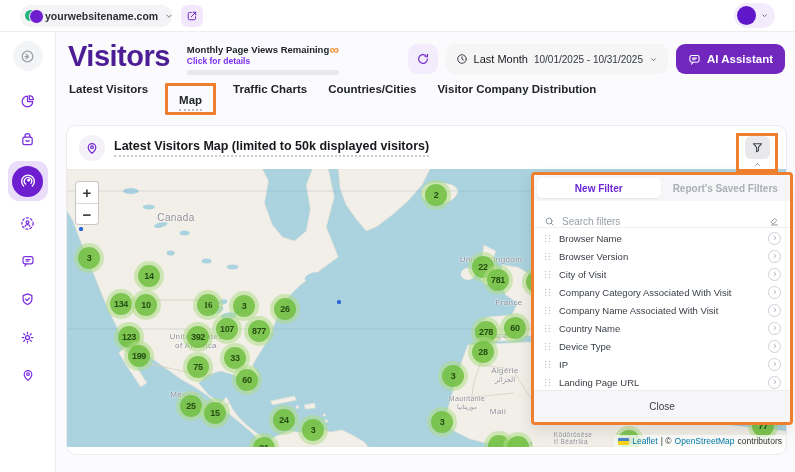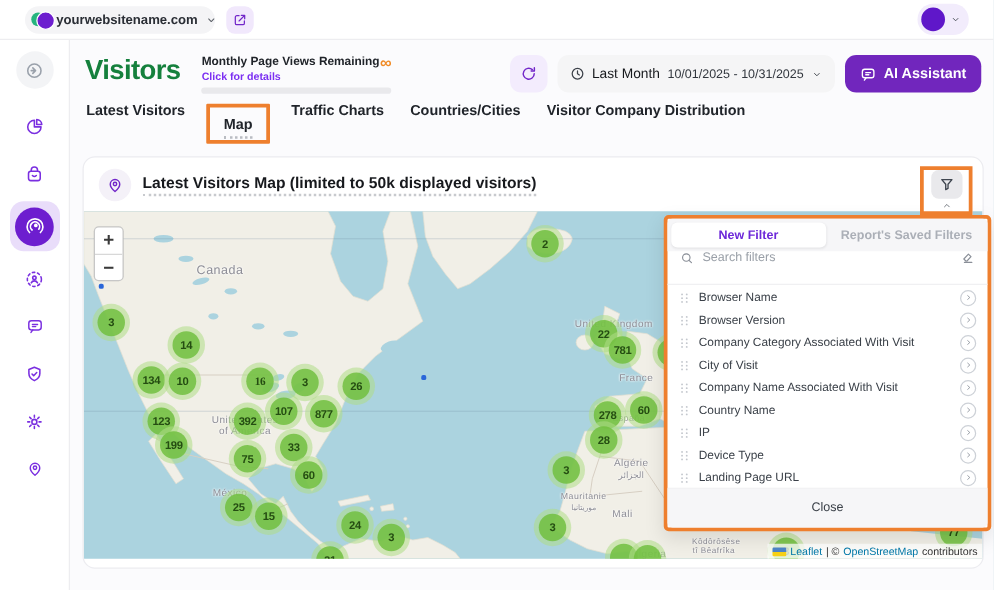--- a/index.html
+++ b/index.html
@@ -23,21 +23,21 @@
   
   .sidebar{position:absolute;top:32px;left:0;width:56px;bottom:0;background:#fff;border-right:1px solid #ededf0;display:flex;flex-direction:column;align-items:center;padding-top:9px;gap:6px;z-index:30}
   .side-btn{width:34px;height:32px;border-radius:11px;display:flex;align-items:center;justify-content:center;color:#7a2fe0;cursor:pointer}
   .side-btn.muted{width:30px;height:30px;border-radius:50%;background:#f3f4f6;color:#9aa1ab;margin-bottom:8px}
   .side-btn.active{width:40px;height:40px;background:#e9ddfa}
   .side-btn.active .core{width:31px;height:31px;border-radius:50%;background:#6d1ecf;color:#fff;display:flex;align-items:center;justify-content:center}
 
   
   .main{position:absolute;left:56px;top:32px;right:0;bottom:0;background:#fbfbfd}
   .page-head{position:absolute;top:9px;left:12px;right:10px;display:flex;align-items:flex-start}
-  .page-title{font-size:22px;font-weight:800;color:#15803d;letter-spacing:-.5px;line-height:30px}
+  .page-title{font-size:29px;font-weight:800;color:#4c1d95;letter-spacing:-.5px;line-height:30px}
   .quota{margin-left:17px;margin-top:3px;width:152px}
   .quota-top{display:flex;justify-content:space-between;align-items:flex-start}
   .quota-title{font-size:9.5px;font-weight:700;color:#20242a;line-height:11px}
   .quota-link{font-size:8.5px;color:#7b2ff2;font-weight:600;margin-top:1px;cursor:pointer}
   .infinity{color:#f08a24;font-size:13px;font-weight:700;line-height:11px}
   .quota-bar{margin-top:4px;height:5px;border-radius:3px;background:#e9e9ec}
   .head-right{margin-left:auto;display:flex;align-items:center;gap:8px;margin-top:3px}
   .refresh-btn{width:30px;height:30px;border-radius:9px;background:#f3ecfd;color:#7226c9;display:flex;align-items:center;justify-content:center;cursor:pointer}
   .date-pill{height:30px;background:#f5f5f6;border-radius:9px;display:flex;align-items:center;gap:6px;padding:0 10px;cursor:pointer;color:#3c4149}
   .date-preset{font-size:11px;font-weight:400;color:#17191d}
@@ -71,21 +71,21 @@
   
   .filter-annot{position:absolute;left:736px;top:133px;width:42px;height:39px;display:flex;flex-direction:column;align-items:center;justify-content:center;gap:1px;z-index:45;background:#fff}
   .filter-btn{width:25px;height:25px;border-radius:6px;background:#e9e9ec;color:#3f4650;display:flex;align-items:center;justify-content:center;cursor:pointer}
   .chev-up{color:#6b7077;line-height:0}
 
   
   .panel{position:absolute;left:531px;top:172px;width:262px;height:253px;background:#fff;z-index:44;border-radius:4px;display:flex;flex-direction:column;box-shadow:0 6px 16px rgba(0,0,0,.1)}
   .panel-tabs{display:flex;background:#f6f6f8;padding:3px;gap:3px;border-radius:4px 4px 0 0}
   .ptab{flex:1;height:20px;display:flex;align-items:center;justify-content:center;font-size:10px;font-weight:700;color:#abafb7;border-radius:5px;cursor:pointer}
   .ptab.active{background:#fff;color:#6d28d9;box-shadow:0 1px 2px rgba(0,0,0,.07)}
-  .psearch{display:flex;align-items:flex-start;gap:7px;padding:0 10px;height:27px;border-bottom:1px solid #f0f0f2;color:#8a8f98}
+  .psearch{display:flex;align-items:flex-end;gap:7px;padding:0 10px;height:27px;border-bottom:1px solid #f0f0f2;color:#8a8f98}
   .psearch input{border:0;outline:0;flex:1;font-size:10px;color:#333;background:transparent;font-family:"Liberation Sans",sans-serif}
   .psearch input::placeholder{color:#9aa0a8}
   .pitems{flex:1;overflow:hidden;padding-top:1px}
   .prow{display:flex;align-items:center;gap:7px;height:18px;padding:0 9px;cursor:pointer}
   .drag{color:#c3c7cd;flex:0 0 auto;line-height:0}
   .prow-label{font-size:9.5px;color:#3a4048;flex:1}
   .go{width:13px;height:13px;border:1px solid #cdd1d7;border-radius:50%;color:#878d96;display:flex;align-items:center;justify-content:center;flex:0 0 auto}
   .pclose{height:32px;background:#f6f6f8;display:flex;align-items:center;justify-content:center;font-size:10px;color:#3a4048;border-top:1px solid #ededf0;cursor:pointer;border-radius:0 0 4px 4px}
 </style>
 </head>
@@ -521,56 +521,56 @@
         <span class="drag">
           <svg viewBox="0 0 24 24" width="9" height="13" fill="currentColor">
             <circle cx="7" cy="4" r="2"></circle>
             <circle cx="17" cy="4" r="2"></circle>
             <circle cx="7" cy="12" r="2"></circle>
             <circle cx="17" cy="12" r="2"></circle>
             <circle cx="7" cy="20" r="2"></circle>
             <circle cx="17" cy="20" r="2"></circle>
           </svg>
         </span>
+        <span class="prow-label">City of Visit</span>
+        <span class="go">
+          <svg viewBox="0 0 24 24" width="8" height="8" fill="none" stroke="currentColor" stroke-width="2" stroke-linecap="round" stroke-linejoin="round">
+            <path d="M9.5 7.5l5 4.5-5 4.5"></path>
+          </svg>
+        </span>
+      </div>
+      <div class="prow">
+        <span class="drag">
+          <svg viewBox="0 0 24 24" width="9" height="13" fill="currentColor">
+            <circle cx="7" cy="4" r="2"></circle>
+            <circle cx="17" cy="4" r="2"></circle>
+            <circle cx="7" cy="12" r="2"></circle>
+            <circle cx="17" cy="12" r="2"></circle>
+            <circle cx="7" cy="20" r="2"></circle>
+            <circle cx="17" cy="20" r="2"></circle>
+          </svg>
+        </span>
         <span class="prow-label">Company Category Associated With Visit</span>
         <span class="go">
           <svg viewBox="0 0 24 24" width="8" height="8" fill="none" stroke="currentColor" stroke-width="2" stroke-linecap="round" stroke-linejoin="round">
             <path d="M9.5 7.5l5 4.5-5 4.5"></path>
           </svg>
         </span>
       </div>
       <div class="prow">
         <span class="drag">
           <svg viewBox="0 0 24 24" width="9" height="13" fill="currentColor">
             <circle cx="7" cy="4" r="2"></circle>
             <circle cx="17" cy="4" r="2"></circle>
             <circle cx="7" cy="12" r="2"></circle>
             <circle cx="17" cy="12" r="2"></circle>
             <circle cx="7" cy="20" r="2"></circle>
             <circle cx="17" cy="20" r="2"></circle>
           </svg>
         </span>
-        <span class="prow-label">City of Visit</span>
-        <span class="go">
-          <svg viewBox="0 0 24 24" width="8" height="8" fill="none" stroke="currentColor" stroke-width="2" stroke-linecap="round" stroke-linejoin="round">
-            <path d="M9.5 7.5l5 4.5-5 4.5"></path>
-          </svg>
-        </span>
-      </div>
-      <div class="prow">
-        <span class="drag">
-          <svg viewBox="0 0 24 24" width="9" height="13" fill="currentColor">
-            <circle cx="7" cy="4" r="2"></circle>
-            <circle cx="17" cy="4" r="2"></circle>
-            <circle cx="7" cy="12" r="2"></circle>
-            <circle cx="17" cy="12" r="2"></circle>
-            <circle cx="7" cy="20" r="2"></circle>
-            <circle cx="17" cy="20" r="2"></circle>
-          </svg>
-        </span>
         <span class="prow-label">Company Name Associated With Visit</span>
         <span class="go">
           <svg viewBox="0 0 24 24" width="8" height="8" fill="none" stroke="currentColor" stroke-width="2" stroke-linecap="round" stroke-linejoin="round">
             <path d="M9.5 7.5l5 4.5-5 4.5"></path>
           </svg>
         </span>
       </div>
       <div class="prow">
         <span class="drag">
           <svg viewBox="0 0 24 24" width="9" height="13" fill="currentColor">
@@ -593,39 +593,39 @@
         <span class="drag">
           <svg viewBox="0 0 24 24" width="9" height="13" fill="currentColor">
             <circle cx="7" cy="4" r="2"></circle>
             <circle cx="17" cy="4" r="2"></circle>
             <circle cx="7" cy="12" r="2"></circle>
             <circle cx="17" cy="12" r="2"></circle>
             <circle cx="7" cy="20" r="2"></circle>
             <circle cx="17" cy="20" r="2"></circle>
           </svg>
         </span>
+        <span class="prow-label">Device Type</span>
+        <span class="go">
+          <svg viewBox="0 0 24 24" width="8" height="8" fill="none" stroke="currentColor" stroke-width="2" stroke-linecap="round" stroke-linejoin="round">
+            <path d="M9.5 7.5l5 4.5-5 4.5"></path>
+          </svg>
+        </span>
+      </div>
+      <div class="prow">
+        <span class="drag">
+          <svg viewBox="0 0 24 24" width="9" height="13" fill="currentColor">
+            <circle cx="7" cy="4" r="2"></circle>
+            <circle cx="17" cy="4" r="2"></circle>
+            <circle cx="7" cy="12" r="2"></circle>
+            <circle cx="17" cy="12" r="2"></circle>
+            <circle cx="7" cy="20" r="2"></circle>
+            <circle cx="17" cy="20" r="2"></circle>
+          </svg>
+        </span>
         <span class="prow-label">IP</span>
-        <span class="go">
-          <svg viewBox="0 0 24 24" width="8" height="8" fill="none" stroke="currentColor" stroke-width="2" stroke-linecap="round" stroke-linejoin="round">
-            <path d="M9.5 7.5l5 4.5-5 4.5"></path>
-          </svg>
-        </span>
-      </div>
-      <div class="prow">
-        <span class="drag">
-          <svg viewBox="0 0 24 24" width="9" height="13" fill="currentColor">
-            <circle cx="7" cy="4" r="2"></circle>
-            <circle cx="17" cy="4" r="2"></circle>
-            <circle cx="7" cy="12" r="2"></circle>
-            <circle cx="17" cy="12" r="2"></circle>
-            <circle cx="7" cy="20" r="2"></circle>
-            <circle cx="17" cy="20" r="2"></circle>
-          </svg>
-        </span>
-        <span class="prow-label">Device Type</span>
         <span class="go">
           <svg viewBox="0 0 24 24" width="8" height="8" fill="none" stroke="currentColor" stroke-width="2" stroke-linecap="round" stroke-linejoin="round">
             <path d="M9.5 7.5l5 4.5-5 4.5"></path>
           </svg>
         </span>
       </div>
       <div class="prow">
         <span class="drag">
           <svg viewBox="0 0 24 24" width="9" height="13" fill="currentColor">
             <circle cx="7" cy="4" r="2"></circle>

